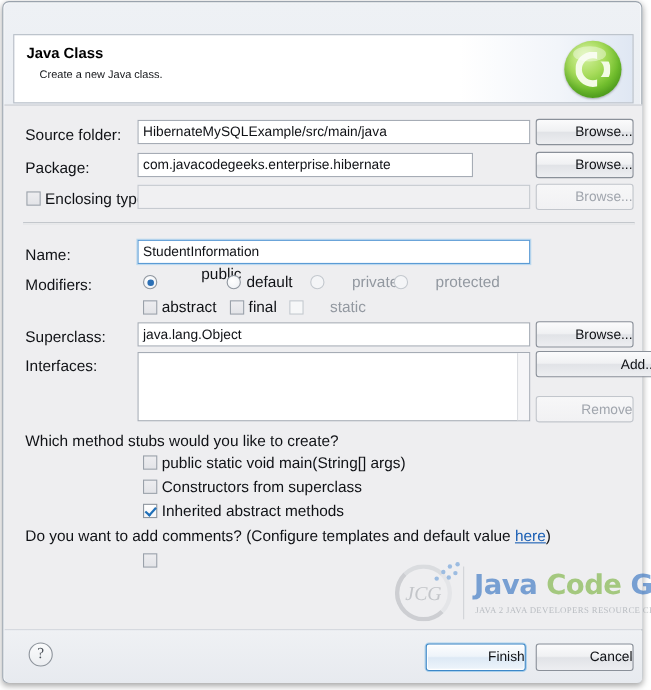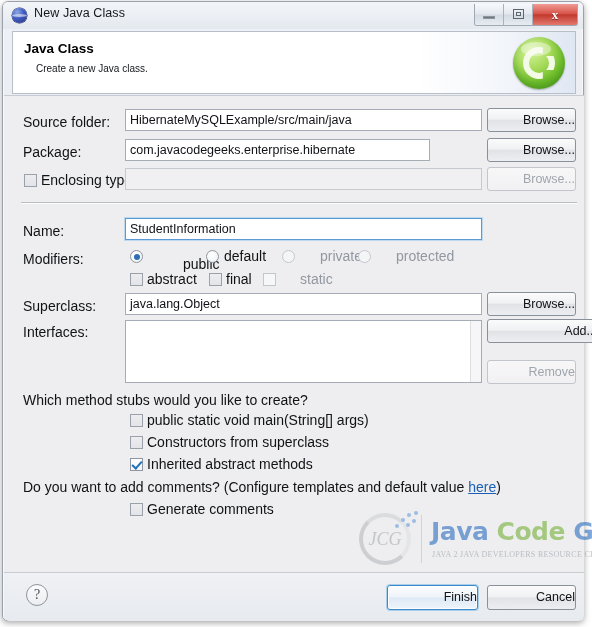--- a/index.html
+++ b/index.html
@@ -445,35 +445,20 @@
     line-height: 20px;
     font-family: "Liberation Serif", serif;
     background: linear-gradient(to bottom, #fafbfc, #eceef1);
   }
 </style>
 </head>
 <body>
 
 <div class="window">
 
-  <div class="titlebar">
-    <div class="title-icon"></div>
-    <div class="title-text">New Java Class</div>
-    <div class="winbtns">
-      <div class="winbtn">
-        <span class="glyph-min"></span>
-      </div>
-      <div class="winbtn">
-        <span class="glyph-max"></span>
-      </div>
-      <div class="winbtn close">
-        <span class="glyph-close">x</span>
-      </div>
-    </div>
-  </div>
 
   <div class="header">
     <div class="header-title">Java Class</div>
     <div class="header-sub">Create a new Java class.</div>
     <div class="header-icon"></div>
   </div>
 
   <div class="content">
 
     <div class="lbl" style="left:19px; top:18px;">Source folder:</div>
@@ -490,21 +475,21 @@
     <div class="btn disabled" style="left:483px; top:71px; width:89px;">Browse...</div>
 
     <div class="sep" style="left:17px; top:106px; width:556px;"></div>
 
     <div class="lbl" style="left:19px; top:127px;">Name:</div>
     <div class="txt focus" style="left:121px; top:122px; width:357px;">StudentInformation</div>
 
     <div class="lbl" style="left:19px; top:155px;">Modifiers:</div>
 
     <span class="radio on" style="left:126px; top:154px;"></span>
-    <div class="lbl" style="left:144px; top:160px;padding-left:35px;">public</div>
+    <div class="lbl" style="left:144px; top:145px;padding-left:35px;">public</div>
 
     <span class="radio" style="left:202px; top:154px;"></span>
     <div class="lbl" style="left:220px; top:152px;">default</div>
 
     <span class="radio dis" style="left:278px; top:154px;"></span>
     <div class="lbl dis" style="left:296px; top:152px;">private</div>
 
     <span class="radio dis" style="left:354px; top:154px;"></span>
     <div class="lbl dis" style="left:372px; top:152px;">protected</div>
 
@@ -535,21 +520,20 @@
 
     <span class="chk grey" style="left:126px; top:340px;"></span>
     <div class="lbl" style="left:143px; top:338px;">Constructors from superclass</div>
 
     <span class="chk on" style="left:126px; top:362px;"></span>
     <div class="lbl" style="left:143px; top:360px;">Inherited abstract methods</div>
 
     <div class="lbl" style="left:19px; top:383px;"><span>Do you want to add comments? (Configure templates and default value </span><span class="link">here</span><span>)</span></div>
 
     <span class="chk grey" style="left:126px; top:407px;"></span>
-    <div class="lbl" style="left:143px; top:405px;">Generate comments</div>
 
   </div>
 
   <div class="watermark">
     <div class="wm-jcg">
       <div class="wm-jcg-txt">JCG</div>
     </div>
     <div class="wm-dots">
       <i style="left:2px; top:14px;"></i>
         <i style="left:8px; top:8px;"></i>

